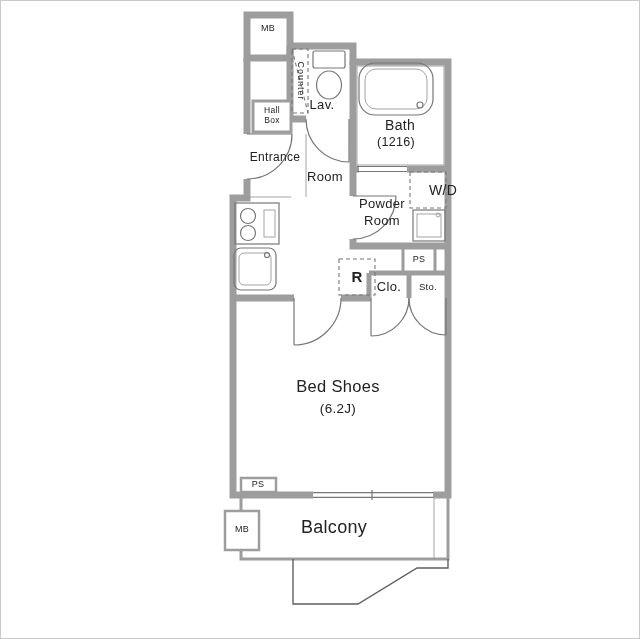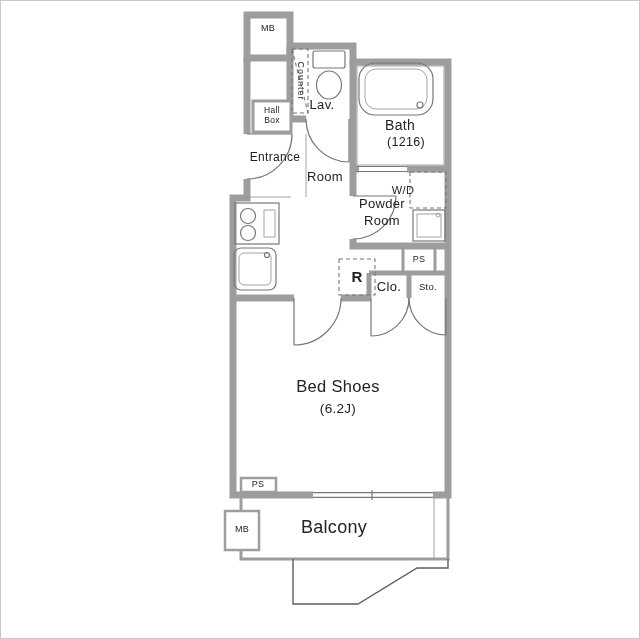--- a/index.html
+++ b/index.html
@@ -129,26 +129,26 @@
       <rect class="ln" x="412" y="209" width="32" height="31"></rect>
       <rect class="lnt" x="416" y="213" width="24" height="23"></rect>
       <circle class="lnt" cx="437" cy="214" r="2"></circle>
     </g>
   </svg>
 
   <div class="lbl" style="left:267px;top:28px;font-size:9px">MB</div>
   <div class="lbl vert" style="left:299px;top:80px;font-size:9px">Counter</div>
   <div class="lbl" style="left:321px;top:104px;font-size:13px">Lav.</div>
   <div class="lbl" style="left:399px;top:124px;font-size:14px">Bath</div>
-  <div class="lbl" style="left:405px;top:141px;font-size:12.5px">(1216)</div>
+  <div class="lbl" style="left:395px;top:141px;font-size:12.5px">(1216)</div>
   <div class="lbl" style="left:271px;top:115px;font-size:8.5px;line-height:1.15">Hall
 Box</div>
   <div class="lbl" style="left:274px;top:157px;font-size:12px">Entrance</div>
   <div class="lbl" style="left:324px;top:176px;font-size:13px">Room</div>
-  <div class="lbl" style="left:402px;top:189px;font-size:11px">W/D</div>
+  <div class="lbl" style="left:442px;top:189px;font-size:14px">W/D</div>
   <div class="lbl" style="left:381px;top:212px;font-size:13px">Powder
 Room</div>
   <div class="lbl bold" style="left:356px;top:276px;font-size:15px">R</div>
   <div class="lbl" style="left:418px;top:259px;font-size:9px">PS</div>
   <div class="lbl" style="left:388px;top:286px;font-size:13px">Clo.</div>
   <div class="lbl" style="left:427px;top:286px;font-size:9.5px">Sto.</div>
   <div class="lbl" style="left:337px;top:386px;font-size:16.5px">Bed Shoes</div>
   <div class="lbl" style="left:337px;top:408px;font-size:13.5px">(6.2J)</div>
   <div class="lbl" style="left:257px;top:484px;font-size:9px">PS</div>
   <div class="lbl" style="left:241px;top:529px;font-size:9px">MB</div>

